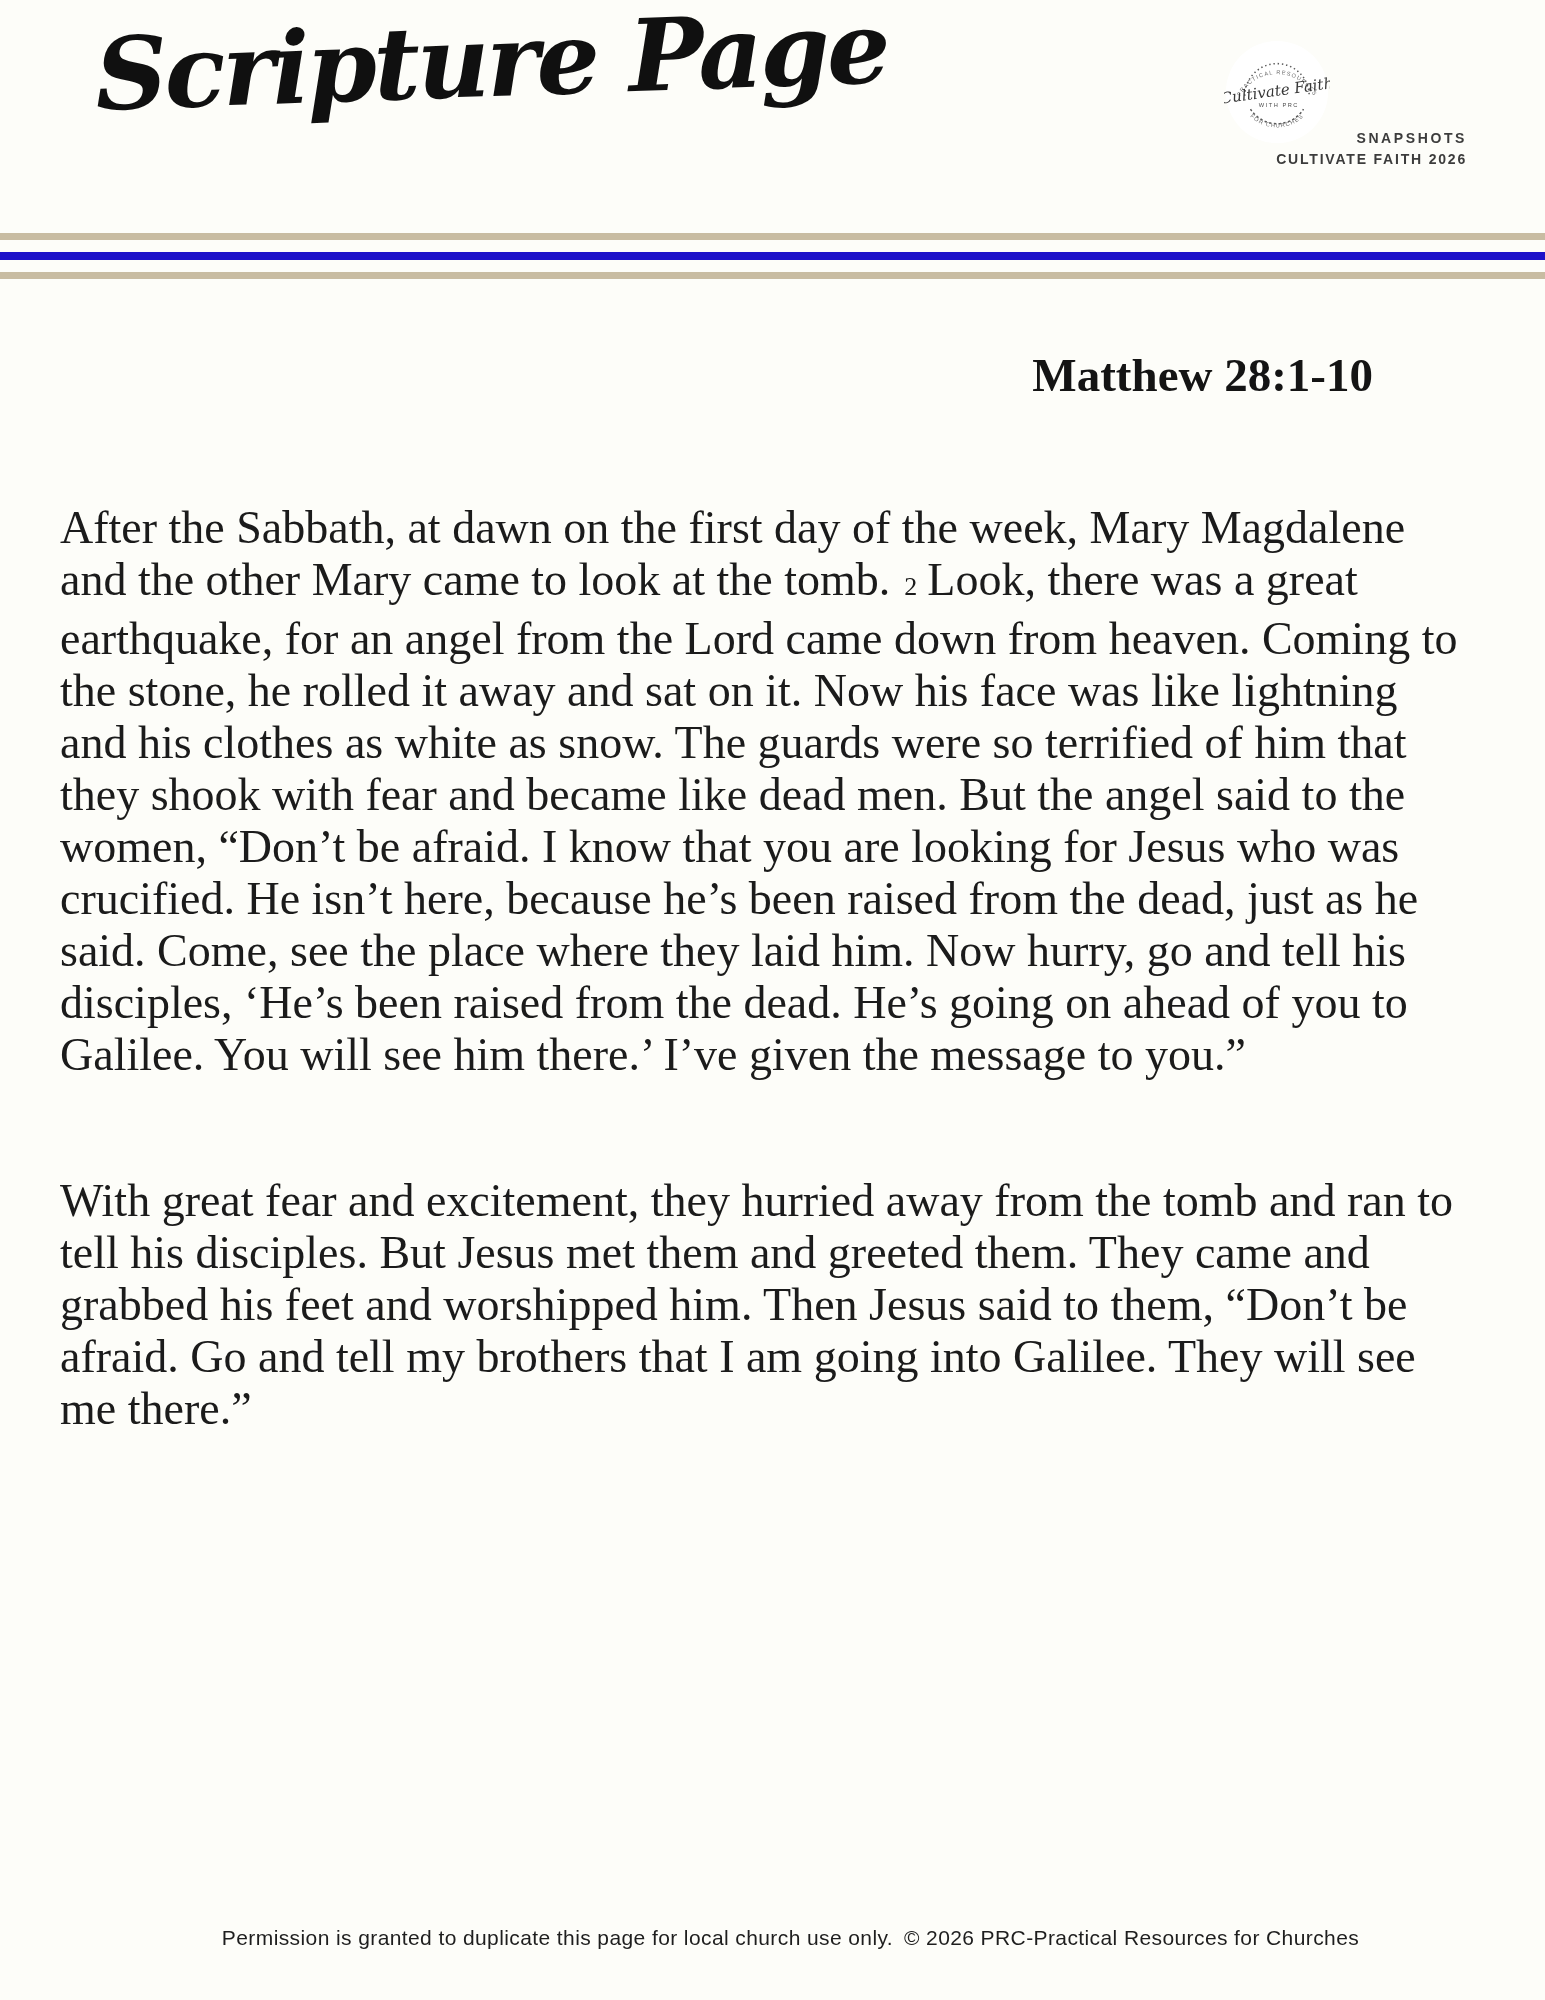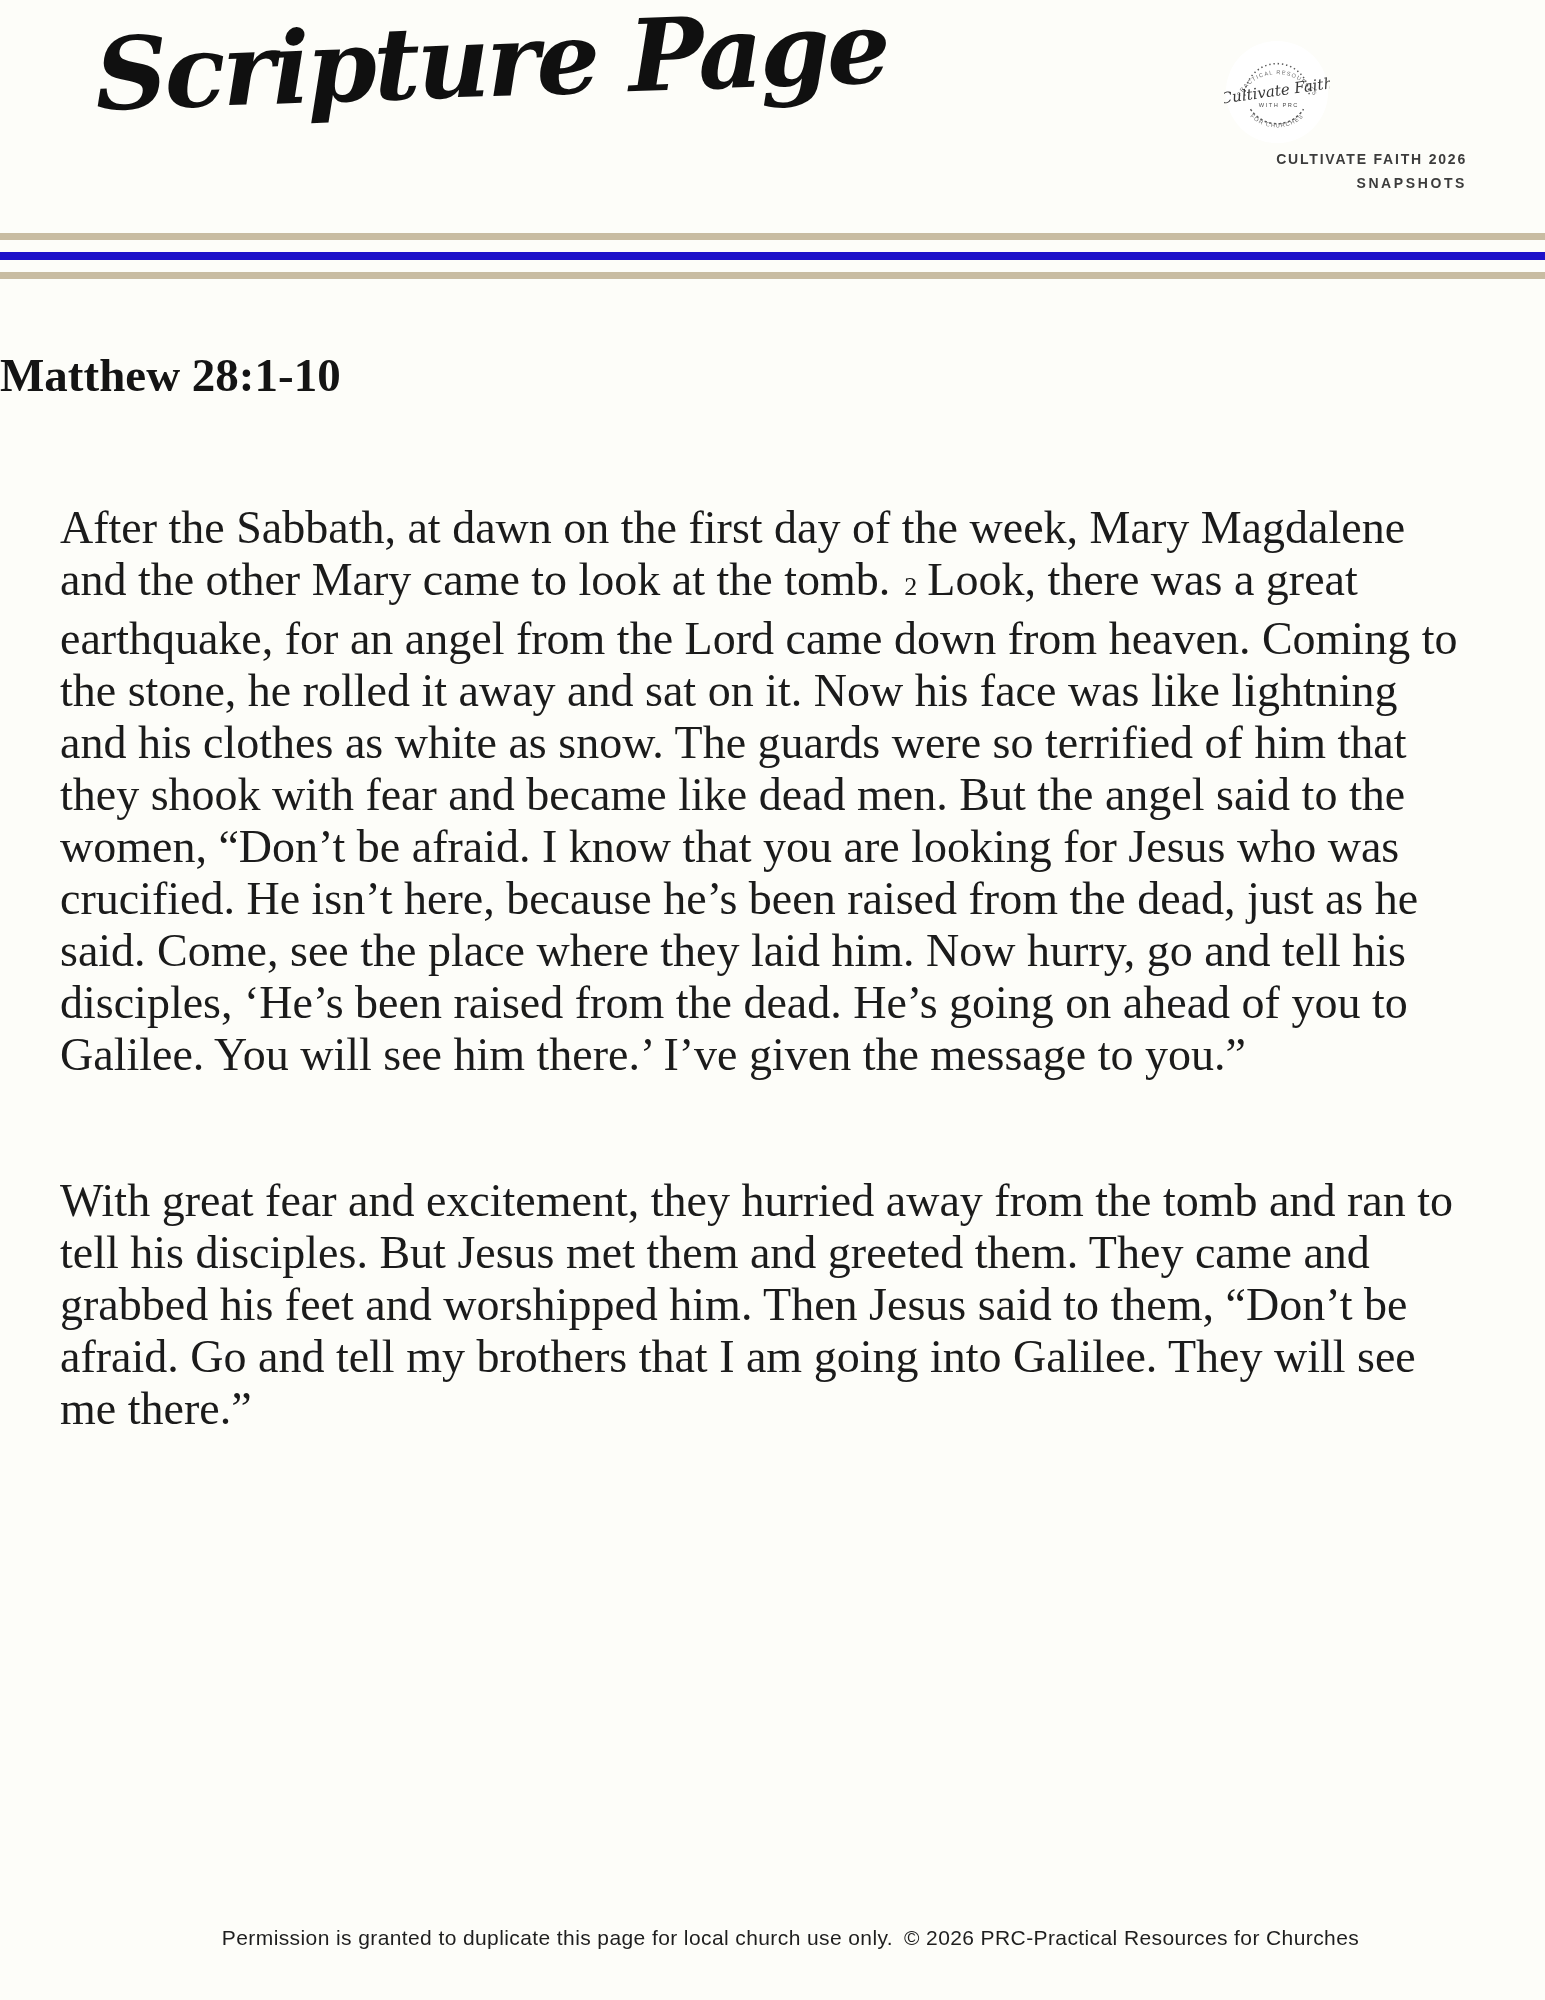--- a/index.html
+++ b/index.html
@@ -20,38 +20,38 @@
   }
   .date {
     position:absolute; left:880px; top:148px; width:300px; text-align:center;
     font-family:"Liberation Serif", serif; font-size:52px; color:#141414;
   }
   .logo { position:absolute; left:1222px; top:33px; width:245px; height:140px; }
   .badge { position:absolute; left:2px; top:6px; }
   .logo-line1 {
     position:absolute; right:0; top:97px; text-align:right; width:100%;
     font-family:"Liberation Sans", sans-serif; font-size:14px; font-weight:700;
-    letter-spacing:2.6px; color:#3c3c3c; white-space:nowrap;margin-top:45px;
+    letter-spacing:2.6px; color:#3c3c3c; white-space:nowrap;
   }
   .logo-line2 {
     position:absolute; right:0; top:118px; text-align:right; width:100%;
     font-family:"Liberation Sans", sans-serif; font-size:14px; font-weight:700;
     letter-spacing:1.8px; color:#3c3c3c; white-space:nowrap;
   }
 
   
   .rule { width:100%; }
   .rule-tan  { height:7px; background:#C8BCA2; }
   .rule-gap  { height:12px; background:#FDFDF9; }
   .rule-blue { height:8px; background:#1D12C9; }
 
   
   .passage-heading {
     margin-top:69px; width:100%; padding-right:172px;
-    text-align:left; font-weight:700; font-size:47px; color:#141414;
+    text-align:right; font-weight:700; font-size:47px; color:#141414;
     font-family:"Liberation Serif", serif;
   }
   .passage {
     margin:100px 75px 0 60px;
     font-size:46px; line-height:52px; color:#1b1b1b;
     text-align:left;
   }
   .passage p + p { margin-top:94px; }
   .verse-num { font-size:26px; margin:0 10px 0 14px; }
 

